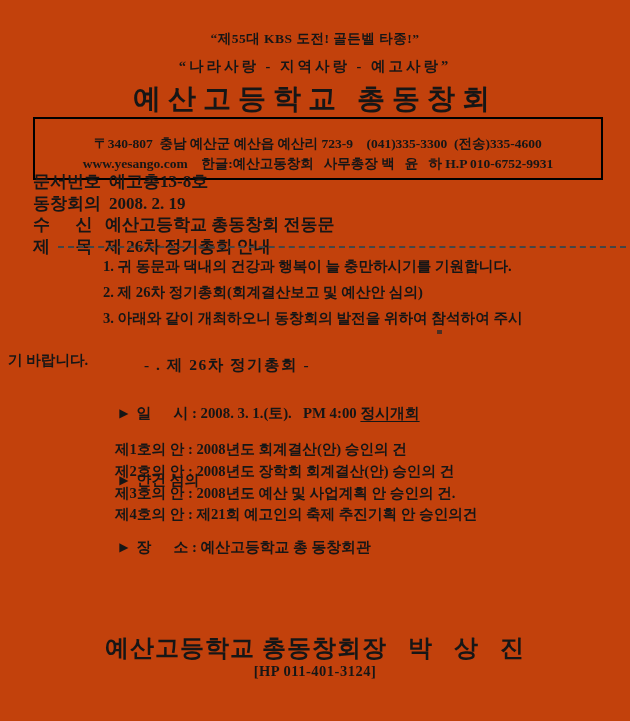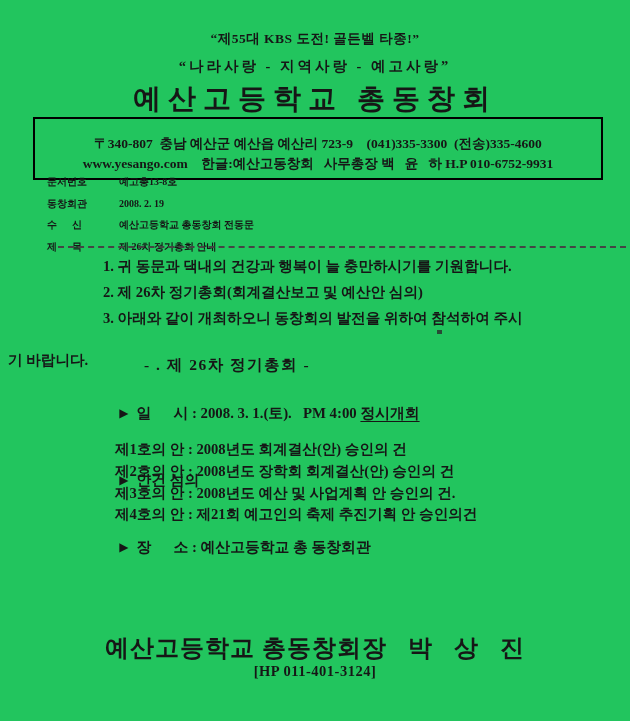--- a/index.html
+++ b/index.html
@@ -1,40 +1,40 @@
 <!DOCTYPE html>
 <html><head>
 <meta charset="utf-8">
 <style>
   html,body{margin:0;padding:0;background:#fff;}
   .page{
     position:relative;
     width:630px;height:721px;
-    background:#22c55e;
+    background:#c2410c;
     color:#161616;
     font-family:"Liberation Serif","DejaVu Serif",serif;
     overflow:hidden;
   }
   .center{width:100%;text-align:center;}
   .abs{position:absolute;}
   .pre{white-space:pre;}
 
   .slogan1{top:30px;font-size:13.5px;font-weight:bold;letter-spacing:0.5px;}
   .slogan2{top:57px;font-size:14.5px;font-weight:bold;letter-spacing:3px;}
   .main-title{top:80px;font-size:28px;font-weight:bold;letter-spacing:7px;text-align:center;}
 
   .contact-box{
     top:117px;left:33px;width:562px;
     border:2px solid #000;
     padding:15px 2px 4px 2px;
     text-align:center;
     font-size:13.5px;font-weight:bold;line-height:20px;
   }
 
-  .meta{top:171px;left:47px;font-size:10px;font-weight:600;}
+  .meta{top:171px;left:33px;font-size:17px;font-weight:600;}
   .mrow{line-height:21.5px;}
   .mrow .lbl{display:inline-block;min-width:64px;white-space:pre;}
   .mrow .val{margin-left:8px;white-space:pre;}
 
   .dashline{
     top:246px;left:58px;width:568px;height:0;
     border-top:2px dashed #444;
   }
 
   .para{left:103px;font-size:14.6px;font-weight:600;white-space:pre;}
@@ -69,21 +69,21 @@
   <div class="abs contact-box">
     <div class="pre">〒340-807  충남 예산군 예산읍 예산리 723-9    (041)335-3300  (전송)335-4600</div>
     <div class="pre">www.yesango.com    한글:예산고동창회   사무총장 백   윤   하 H.P 010-6752-9931</div>
   </div>
 
   <div class="abs meta">
     <div class="mrow">
       <span class="lbl">문서번호</span><span class="val">예고총13-8호</span>
     </div>
     <div class="mrow">
-      <span class="lbl">동창회관</span><span class="val">2008. 2. 19</span>
+      <span class="lbl">동창회의</span><span class="val">2008. 2. 19</span>
     </div>
     <div class="mrow">
       <span class="lbl">수      신</span><span class="val">예산고등학교 총동창회 전동문</span>
     </div>
     <div class="mrow">
       <span class="lbl">제      목</span><span class="val">제 26차 정기총회 안내</span>
     </div>
   </div>
 
   <div class="abs dashline"></div>

